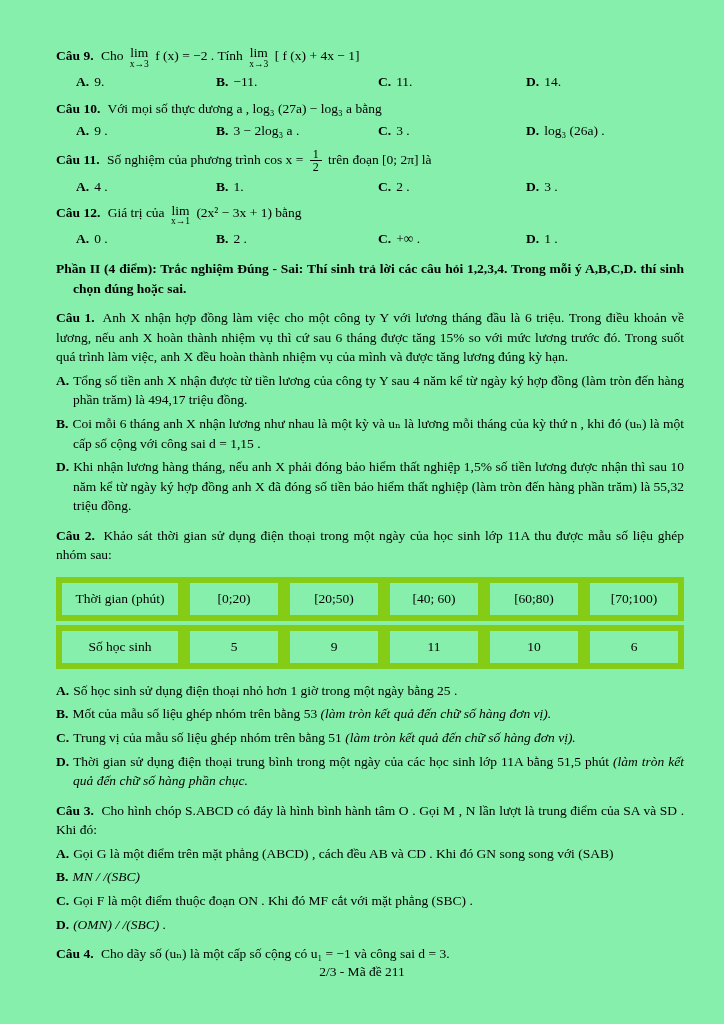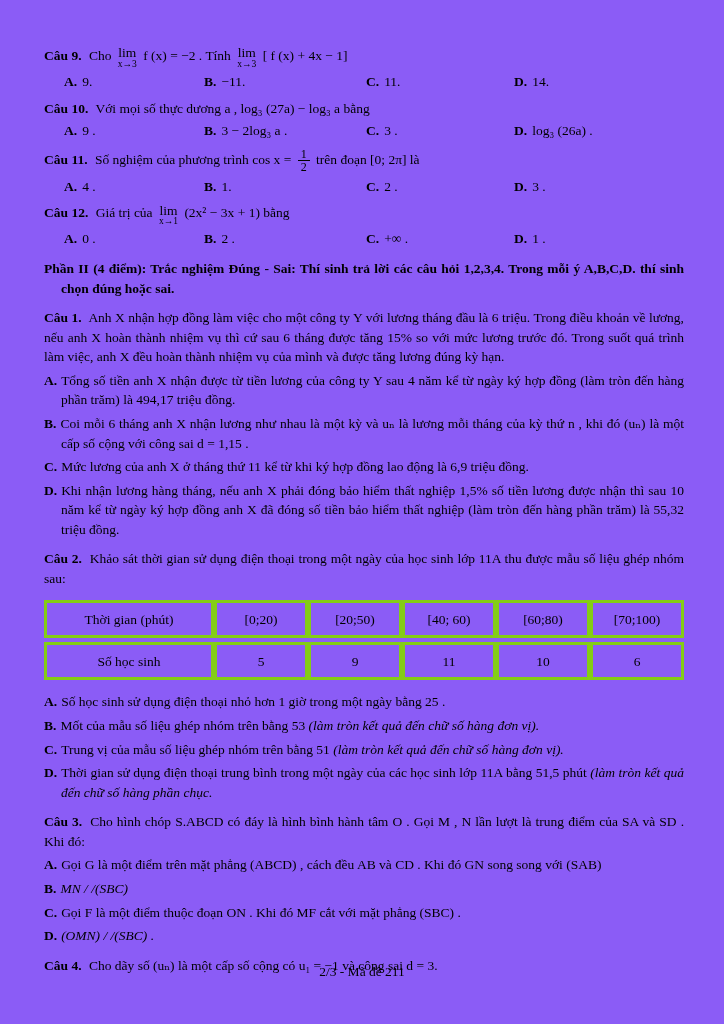--- a/index.html
+++ b/index.html
@@ -1,21 +1,21 @@
 <!DOCTYPE html>
 <html><head>
 <meta charset="utf-8">
 <style>
   html,body{margin:0;padding:0;background:#fff;}
   .page{
     width:724px;height:1024px;box-sizing:border-box;position:relative;overflow:hidden;
-    background:#8b5cf6;color:#000;
+    background:#86efac;color:#000;
     font-family:"Liberation Serif","DejaVu Serif","DejaVu Sans",serif;
     font-size:13.5px;line-height:1.45;
-    padding:44px 40px 0 44px;
+    padding:44px 40px 0 56px;
   }
   p{margin:0;}
   b{font-weight:bold;}
   .qline{text-align:justify;margin-top:2px;}
   .qline .lbl{margin-right:4px;}
   .opts{display:grid;grid-template-columns:140px 162px 148px 1fr;padding-left:20px;margin:3px 0 7px 0;}
   .opt b{margin-right:5px;}
   .p2header{font-weight:bold;margin-top:10px;}
   .hang{padding-left:17px;text-indent:-17px;text-align:justify;}
   .qsec{margin-top:10px;}
@@ -24,21 +24,21 @@
   .stmt{padding-left:17px;text-indent:-17px;text-align:justify;margin-top:4px;}
   .stmt b{margin-right:4px;}
   .note{font-style:italic;}
   .math-it{font-style:italic;}
   .lim{display:inline-block;text-align:center;vertical-align:-7px;line-height:.95;padding:0 3px;}
   .lim .limsub{display:block;font-size:9.5px;}
   .frac{display:inline-block;text-align:center;vertical-align:middle;line-height:1.05;font-size:12px;padding:0 3px;}
   .frac .fnum{display:block;border-bottom:1px solid #000;padding:0 3px;}
   .frac .fden{display:block;}
   table.freq{border-collapse:separate;border-spacing:0 4px;margin:8px auto 8px auto;}
-  .freq td{border:3px solid #84cc16;text-align:center;padding:4px 8px;min-width:72px;height:24px;vertical-align:middle;}
+  .freq td{border:6px solid #84cc16;text-align:center;padding:4px 8px;min-width:72px;height:24px;vertical-align:middle;}
   .freq td:first-child{width:150px;}
   .footer{position:absolute;left:0;right:0;bottom:42px;text-align:center;}
 </style>
 </head>
 <body>
 
 <div class="page">
 
   <section>
 
@@ -108,21 +108,20 @@
 
     <p class="hang p2header">Phần II (4 điểm): Trắc nghiệm Đúng - Sai: Thí sinh trả lời các câu hỏi 1,2,3,4. Trong mỗi ý A,B,C,D. thí sinh chọn đúng hoặc sai.</p>
 
     <div class="qsec">
       <p class="intro">
         <b class="lbl">Câu 1.</b>
         <span>Anh X nhận hợp đồng làm việc cho một công ty Y với lương tháng đầu là 6 triệu. Trong điều khoản về lương, nếu anh X hoàn thành nhiệm vụ thì cứ sau 6 tháng được tăng 15% so với mức lương trước đó. Trong suốt quá trình làm việc, anh X đều hoàn thành nhiệm vụ của mình và được tăng lương đúng kỳ hạn.</span>
       </p>
       <p class="stmt"><b>A.</b><span>Tổng số tiền anh X nhận được từ tiền lương của công ty Y sau 4 năm kể từ ngày ký hợp đồng (làm tròn đến hàng phần trăm) là 494,17 triệu đồng.</span></p>
       <p class="stmt"><b>B.</b><span>Coi mỗi 6 tháng anh X nhận lương như nhau là một kỳ và uₙ là lương mỗi tháng của kỳ thứ n , khi đó (uₙ) là một cấp số cộng với công sai d = 1,15 .</span></p>
-      <p class="stmt"><b>C.</b><span>Mức lương của anh X ở tháng thứ 11 kể từ khi ký hợp đồng lao động là 6,9 triệu đồng.</span></p>
       <p class="stmt"><b>D.</b><span>Khi nhận lương hàng tháng, nếu anh X phải đóng bảo hiểm thất nghiệp 1,5% số tiền lương được nhận thì sau 10 năm kể từ ngày ký hợp đồng anh X đã đóng số tiền bảo hiểm thất nghiệp (làm tròn đến hàng phần trăm) là 55,32 triệu đồng.</span></p>
     </div>
 
     <div class="qsec">
       <p class="intro">
         <b class="lbl">Câu 2.</b>
         <span>Khảo sát thời gian sử dụng điện thoại trong một ngày của học sinh lớp 11A thu được mẫu số liệu ghép nhóm sau:</span>
       </p>
 
       <table class="freq">

